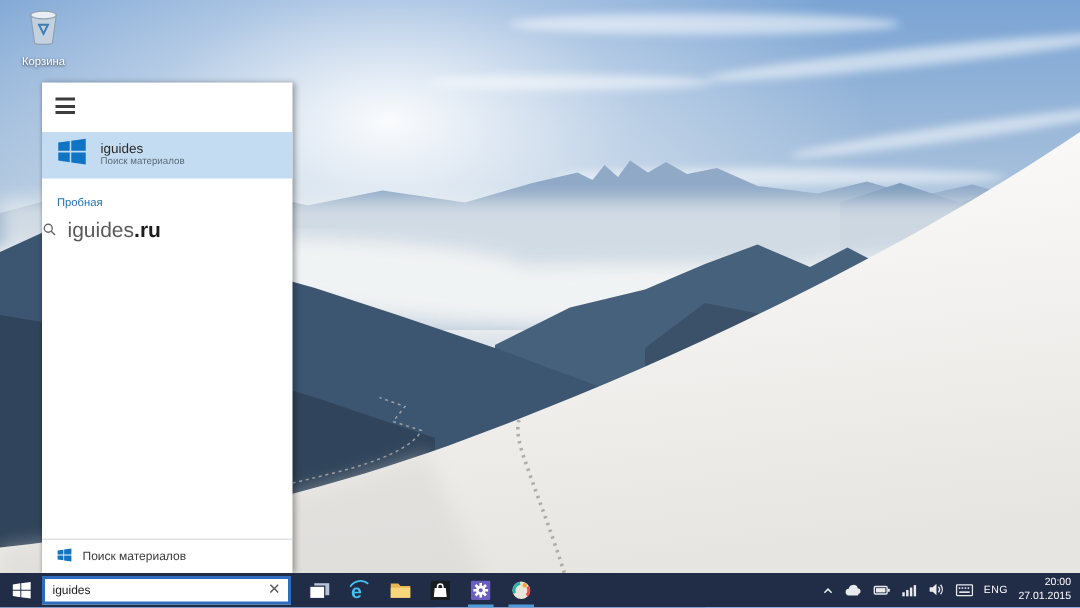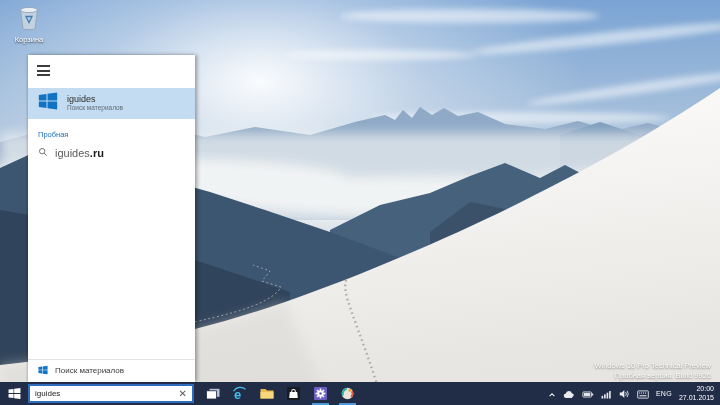--- a/index.html
+++ b/index.html
@@ -30,21 +30,21 @@
   }
   .hamburger{padding:10px 0 4px 9px;width:20px;}
   .hamburger i{display:block;width:13px;height:2px;background:#3d3d3d;margin-bottom:2.5px;}
   .top-result{
     display:flex;align-items:center;gap:9px;height:31px;margin-top:5px;
     padding-left:10px;background:#c3dcf1;
   }
   .top-result .t{font-size:9px;color:#2b2b2b;line-height:10px;}
   .top-result .s{font-size:6.5px;color:#5e6e7c;line-height:8px;}
   .section-header{font-size:7.5px;color:#1c70b8;padding:11px 0 5px 10px;}
-  .suggestion{display:flex;align-items:center;gap:7px;height:18px;padding-left:10px;font-size:11px;color:#5a5a5a;}
+  .suggestion{display:flex;align-items:center;gap:7px;height:18px;font-size:14px;color:#5a5a5a;}
   .suggestion b{color:#1c1c1c;font-weight:bold;}
   .panel-spacer{flex:1;}
   .panel-footer{border-top:1px solid #e2e2e2;padding:2px 0 3px 0;}
   .footer-row{display:flex;align-items:center;gap:7px;height:17px;padding:0 7px 0 10px;font-size:8px;color:#3a3a3a;}
   .footer-row .push{margin-left:auto;}
 
   
   .taskbar{
     position:absolute;left:0;bottom:0;width:720px;height:23px;
     background:#212c47;display:flex;align-items:center;
@@ -195,24 +195,20 @@
             <path d="M11.4 3.3 L23 1.7 V11.3 H11.4 Z"></path>
             <path d="M1 12.7 H10.2 V20.5 L1 19.2 Z"></path>
             <path d="M11.4 12.7 H23 V22.3 L11.4 20.7 Z"></path>
           </svg>
         </span>
         <span>Поиск материалов</span>
       </div>
     </div>
   </div>
 
-  <div class="watermark">
-    <div>Windows 10 Pro Technical Preview</div>
-    <div>Пробная версия. Build 9926</div>
-  </div>
 
   <div class="taskbar">
 
     <div class="start-btn">
       <svg width="13" height="13" viewBox="0 0 24 24" fill="#ffffff">
         <path d="M1 4.8 L10.2 3.5 V11.3 H1 Z"></path>
         <path d="M11.4 3.3 L23 1.7 V11.3 H11.4 Z"></path>
         <path d="M1 12.7 H10.2 V20.5 L1 19.2 Z"></path>
         <path d="M11.4 12.7 H23 V22.3 L11.4 20.7 Z"></path>
       </svg>

